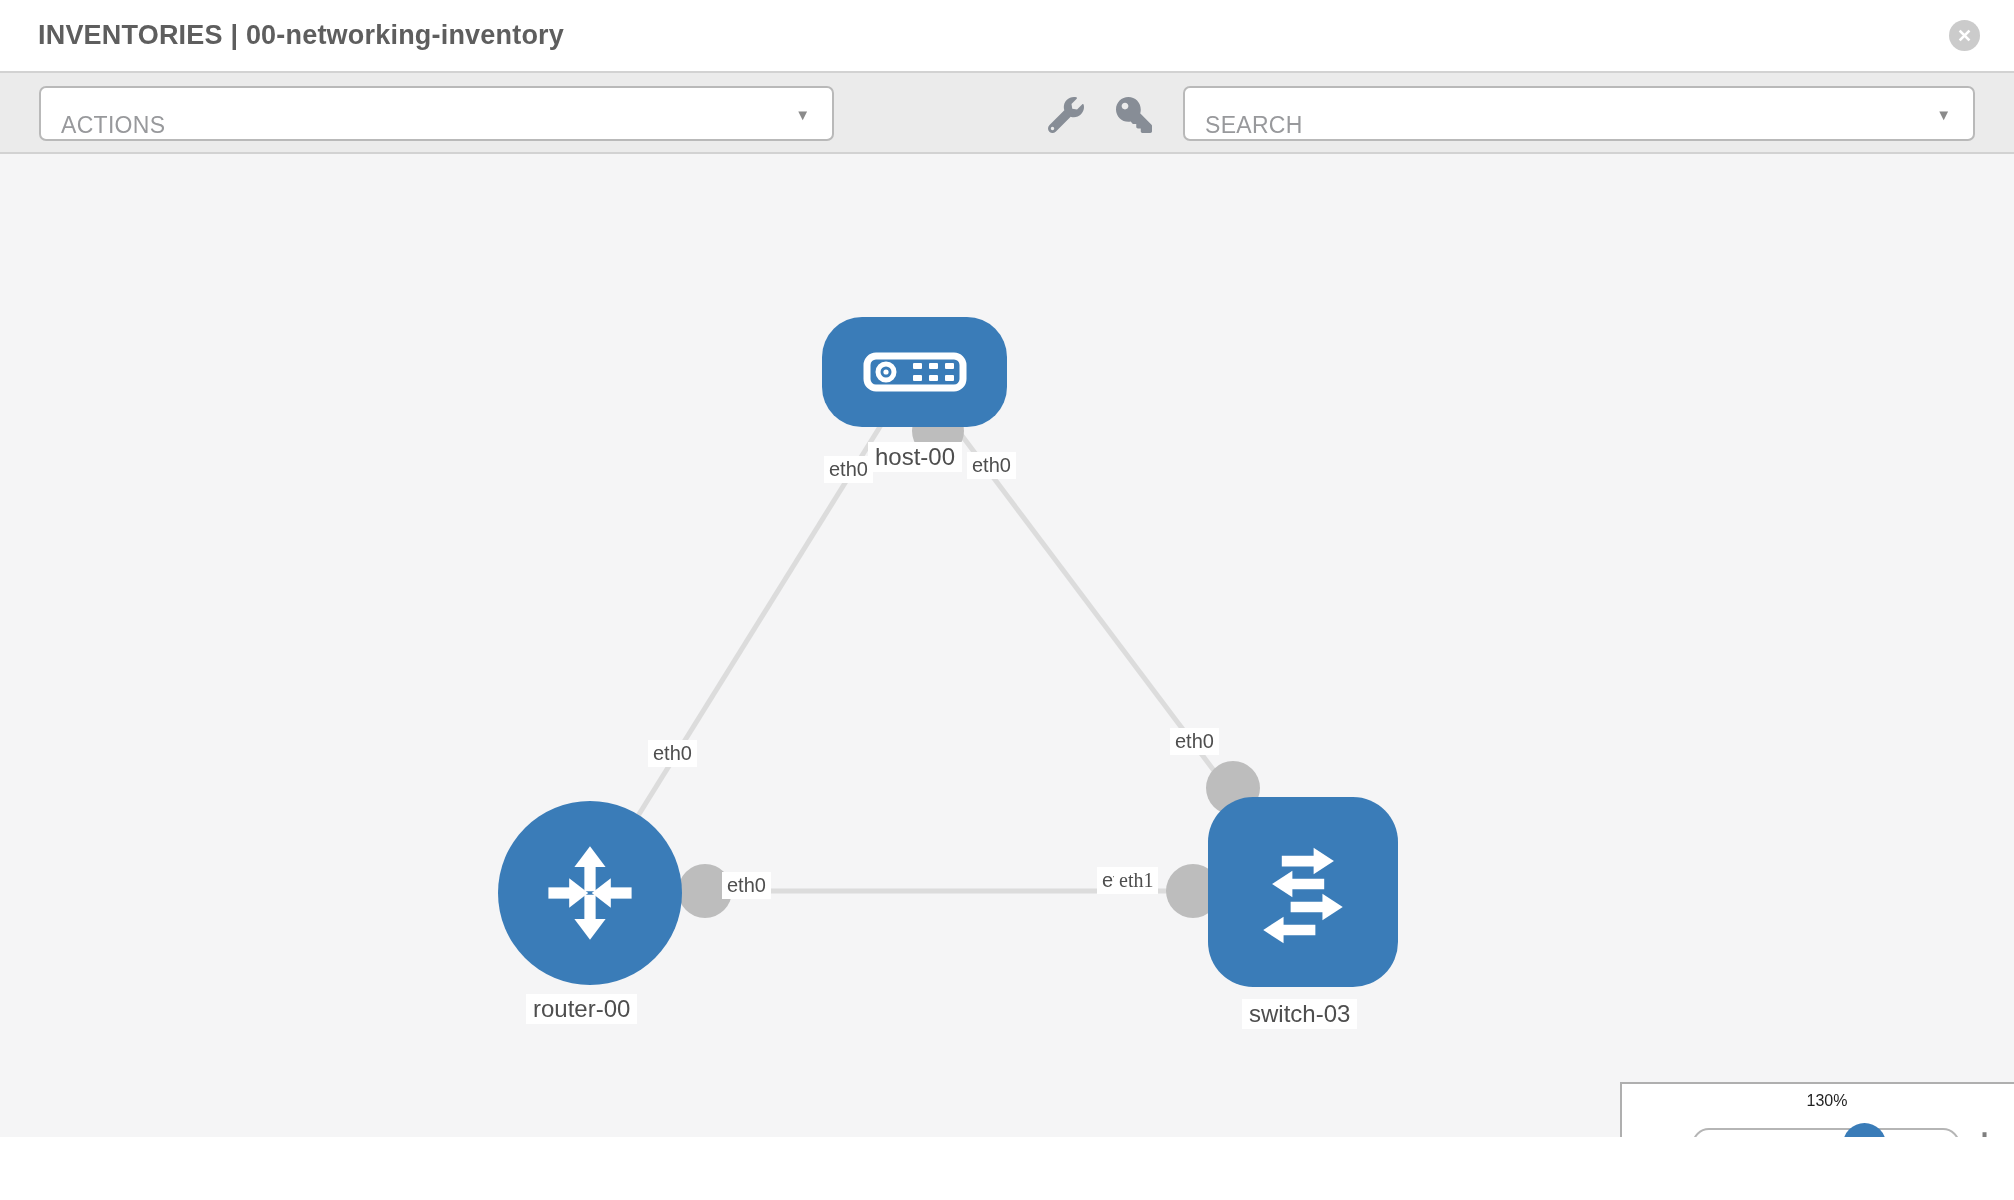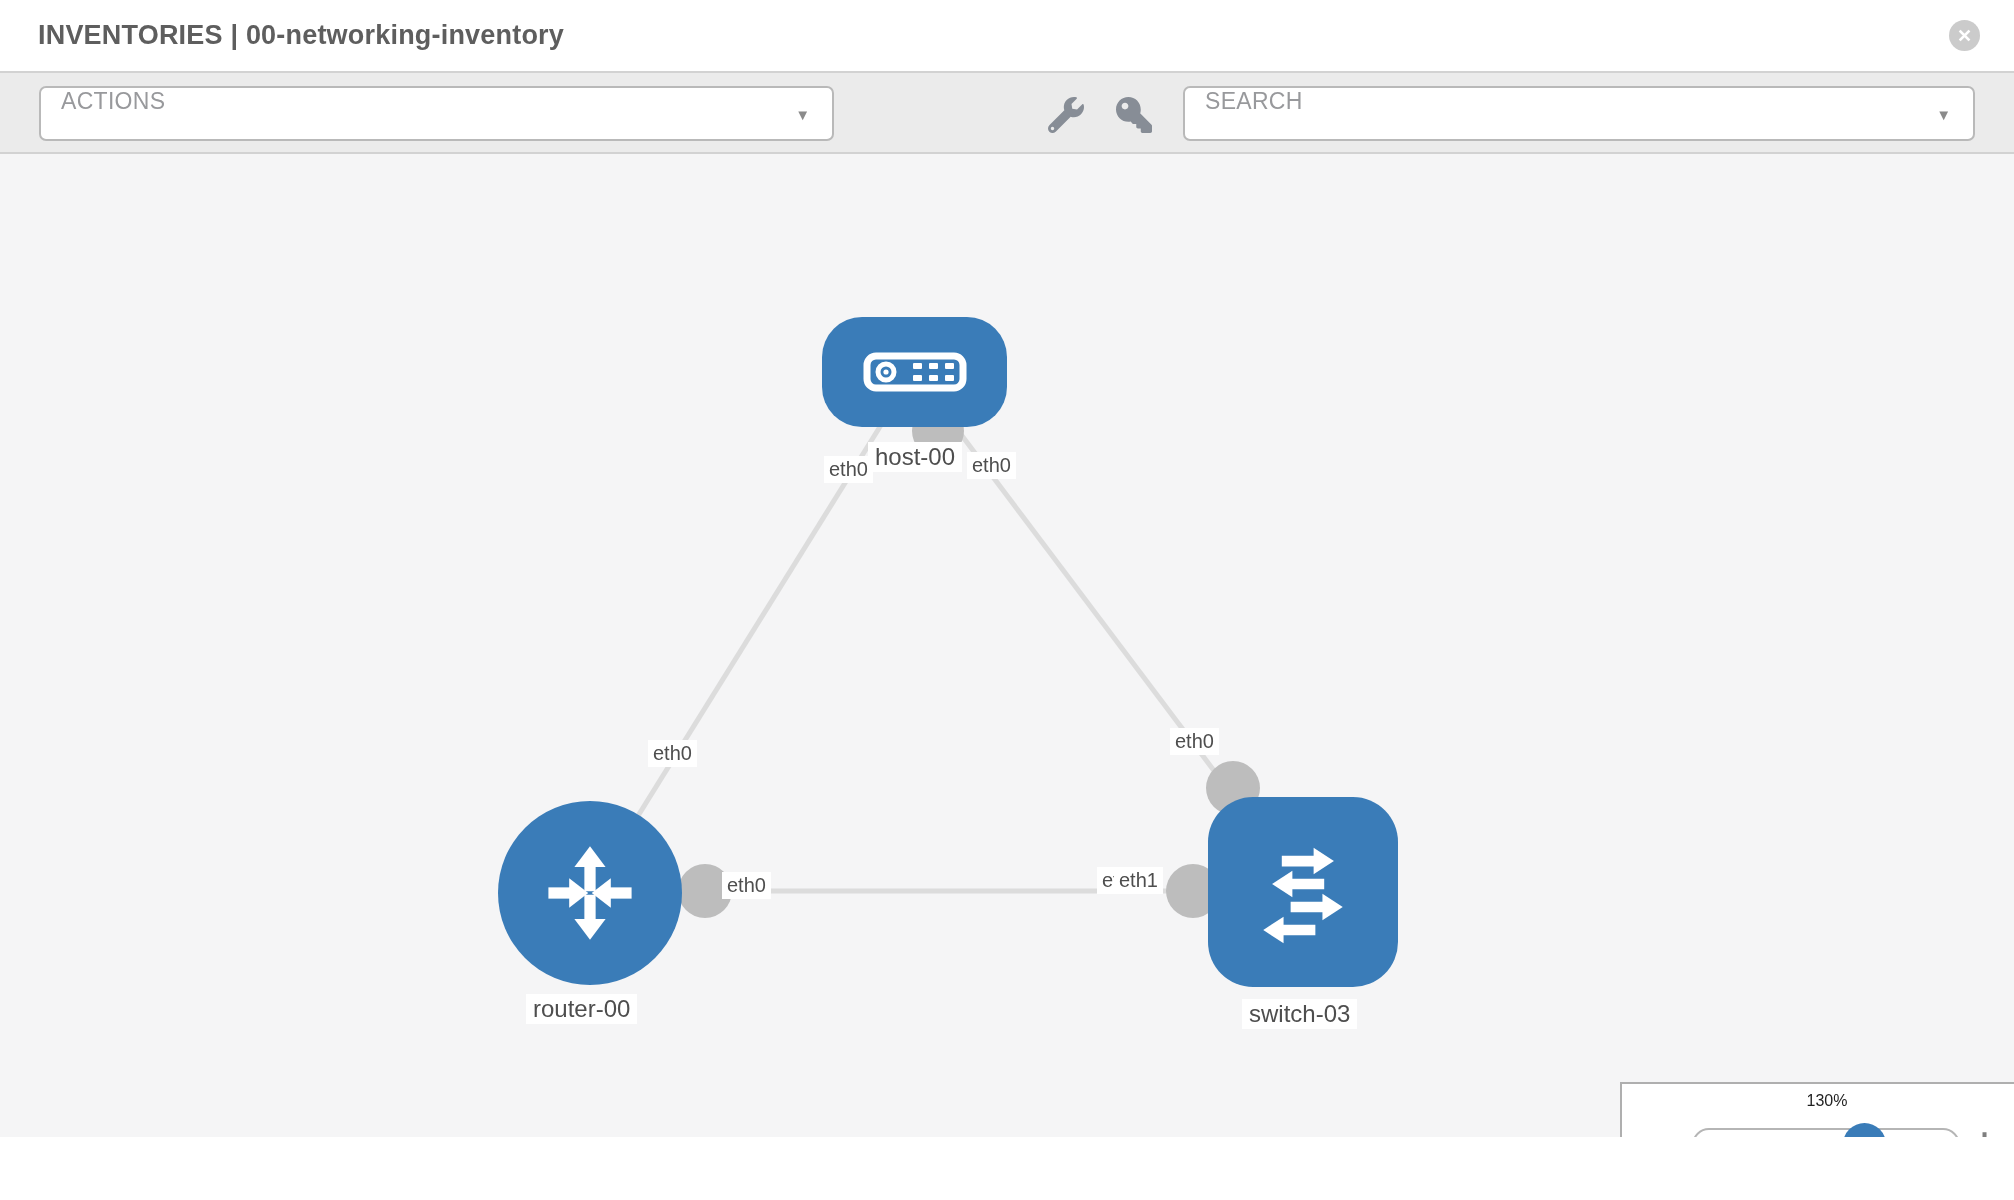--- a/index.html
+++ b/index.html
@@ -14,21 +14,21 @@
   .close-btn { position:absolute; right:34px; top:20px; width:31px; height:31px;
                border-radius:50%; background:#cbcbcb; color:#ffffff;
                display:flex; align-items:center; justify-content:center;
                font-size:18px; font-weight:bold; cursor:pointer; border:none; }
 
   
   .toolbar { position:absolute; left:0; top:73px; width:2014px; height:81px;
              background:#ebebeb; border-bottom:2px solid #d2d2d2; }
   .dd-box { position:absolute; top:13px; height:55px; background:#ffffff;
             border:2px solid #b9b9b9; border-radius:7px; display:flex;
-            align-items:flex-start; padding:0 24px 0 20px; cursor:pointer; }
+            align-items:flex-end; padding:0 24px 0 20px; cursor:pointer; }
   .dd-box .dd-text { font-size:23px; color:#98999c; letter-spacing:.3px; }
   .dd-box .dd-caret { position:absolute; right:22px; top:50%; transform:translateY(-50%);
                       font-size:15px; color:#8b8b8b; }
   .dd-actions { left:39px; width:795px; }
   .dd-search  { left:1183px; width:792px; }
   .tool-icon { position:absolute; top:24px; width:36px; height:36px; cursor:pointer;
                background:none; border:none; padding:0; }
   .tool-icon svg { width:100%; height:100%; fill:#878d96; }
   .tool-wrench { left:1048px; }
   .tool-key    { left:1116px; }
@@ -157,21 +157,21 @@
       </svg>
     </div>
 
     <span class="net-label if-label" style="left:824px;  top:302px;">eth0</span>
     <span class="net-label node-label" style="left:868px; top:288px;">host-00</span>
     <span class="net-label if-label" style="left:967px;  top:298px;">eth0</span>
     <span class="net-label if-label" style="left:648px;  top:586px;">eth0</span>
     <span class="net-label if-label" style="left:1170px; top:574px;">eth0</span>
     <span class="net-label if-label" style="left:722px;  top:718px;">eth0</span>
     <span class="net-label if-label" style="left:1097px; top:713px;">eth0</span>
-    <span class="net-label if-label" style="left:1114px; top:713px;">eth1</span>
+    <span class="net-label if-label" style="left:1114px; top:713px;font-family:Liberation Serif, serif;">eth1</span>
     <span class="net-label node-label" style="left:526px;  top:840px;">router-00</span>
     <span class="net-label node-label" style="left:1242px; top:845px;">switch-03</span>
   </div>
 
   <div class="zoom-panel">
     <div class="zoom-value">130%</div>
     <button class="zoom-minus">
       <span>−</span>
     </button>
     <div class="zoom-track"></div>

